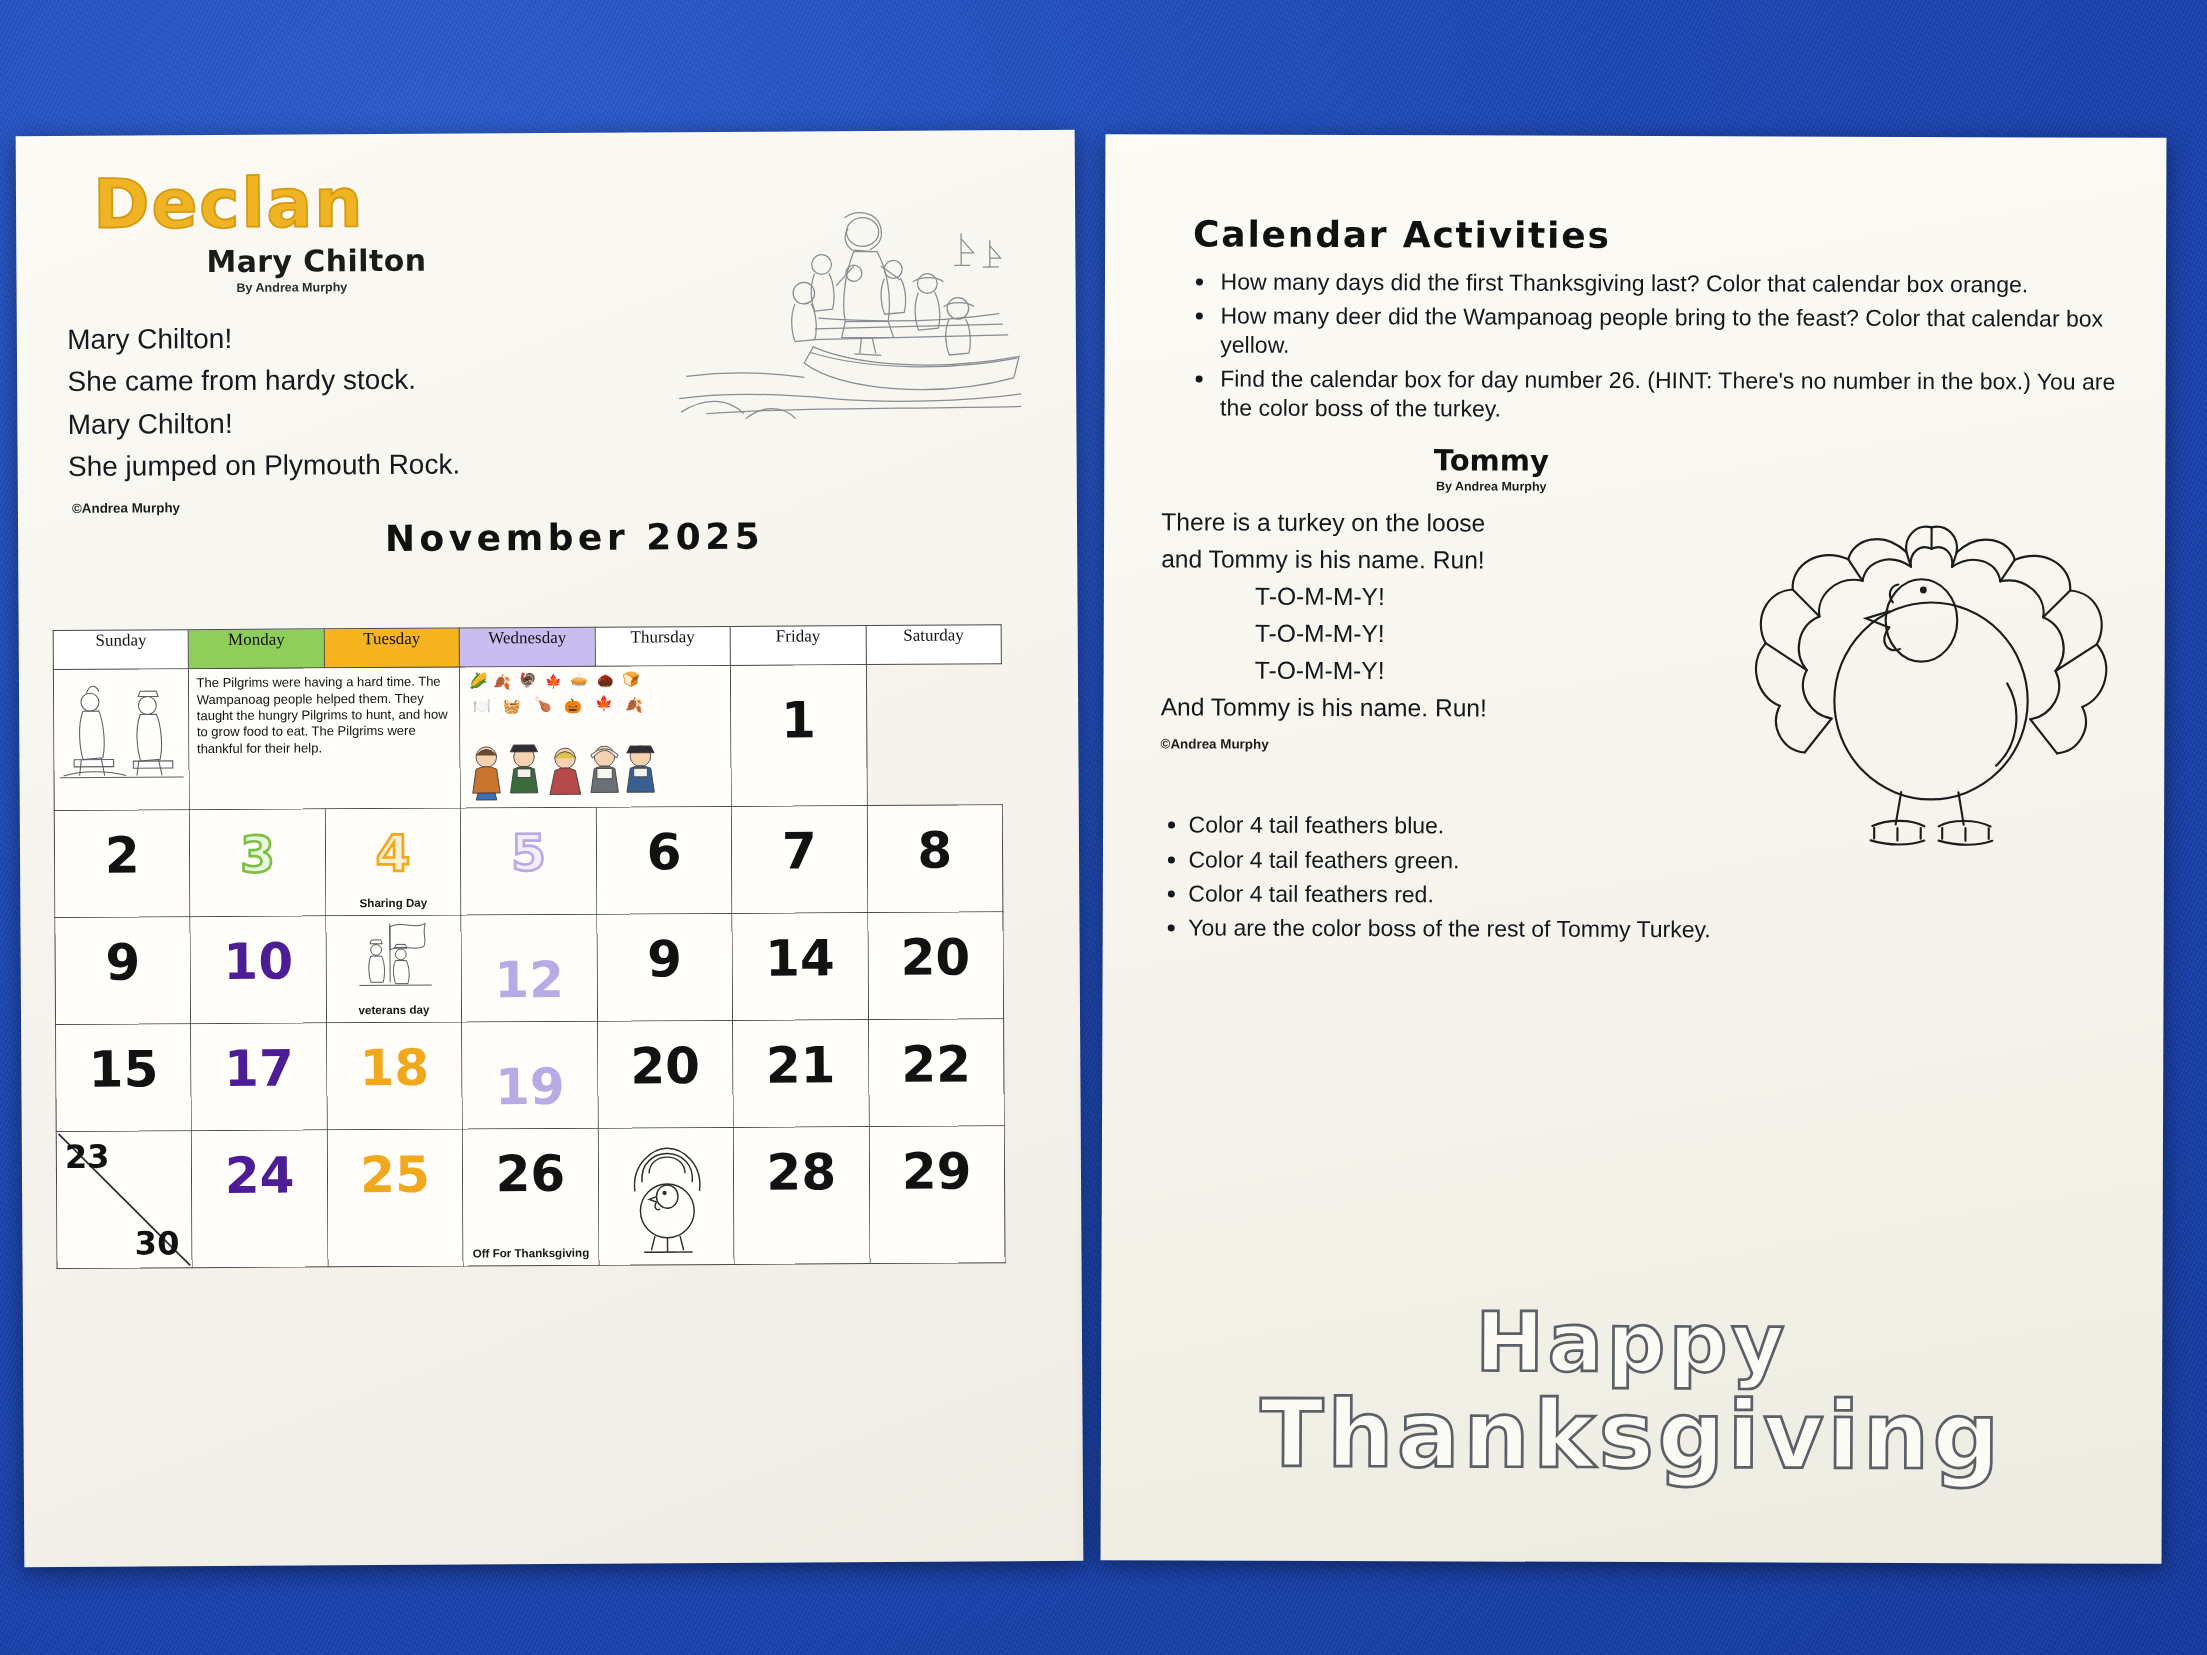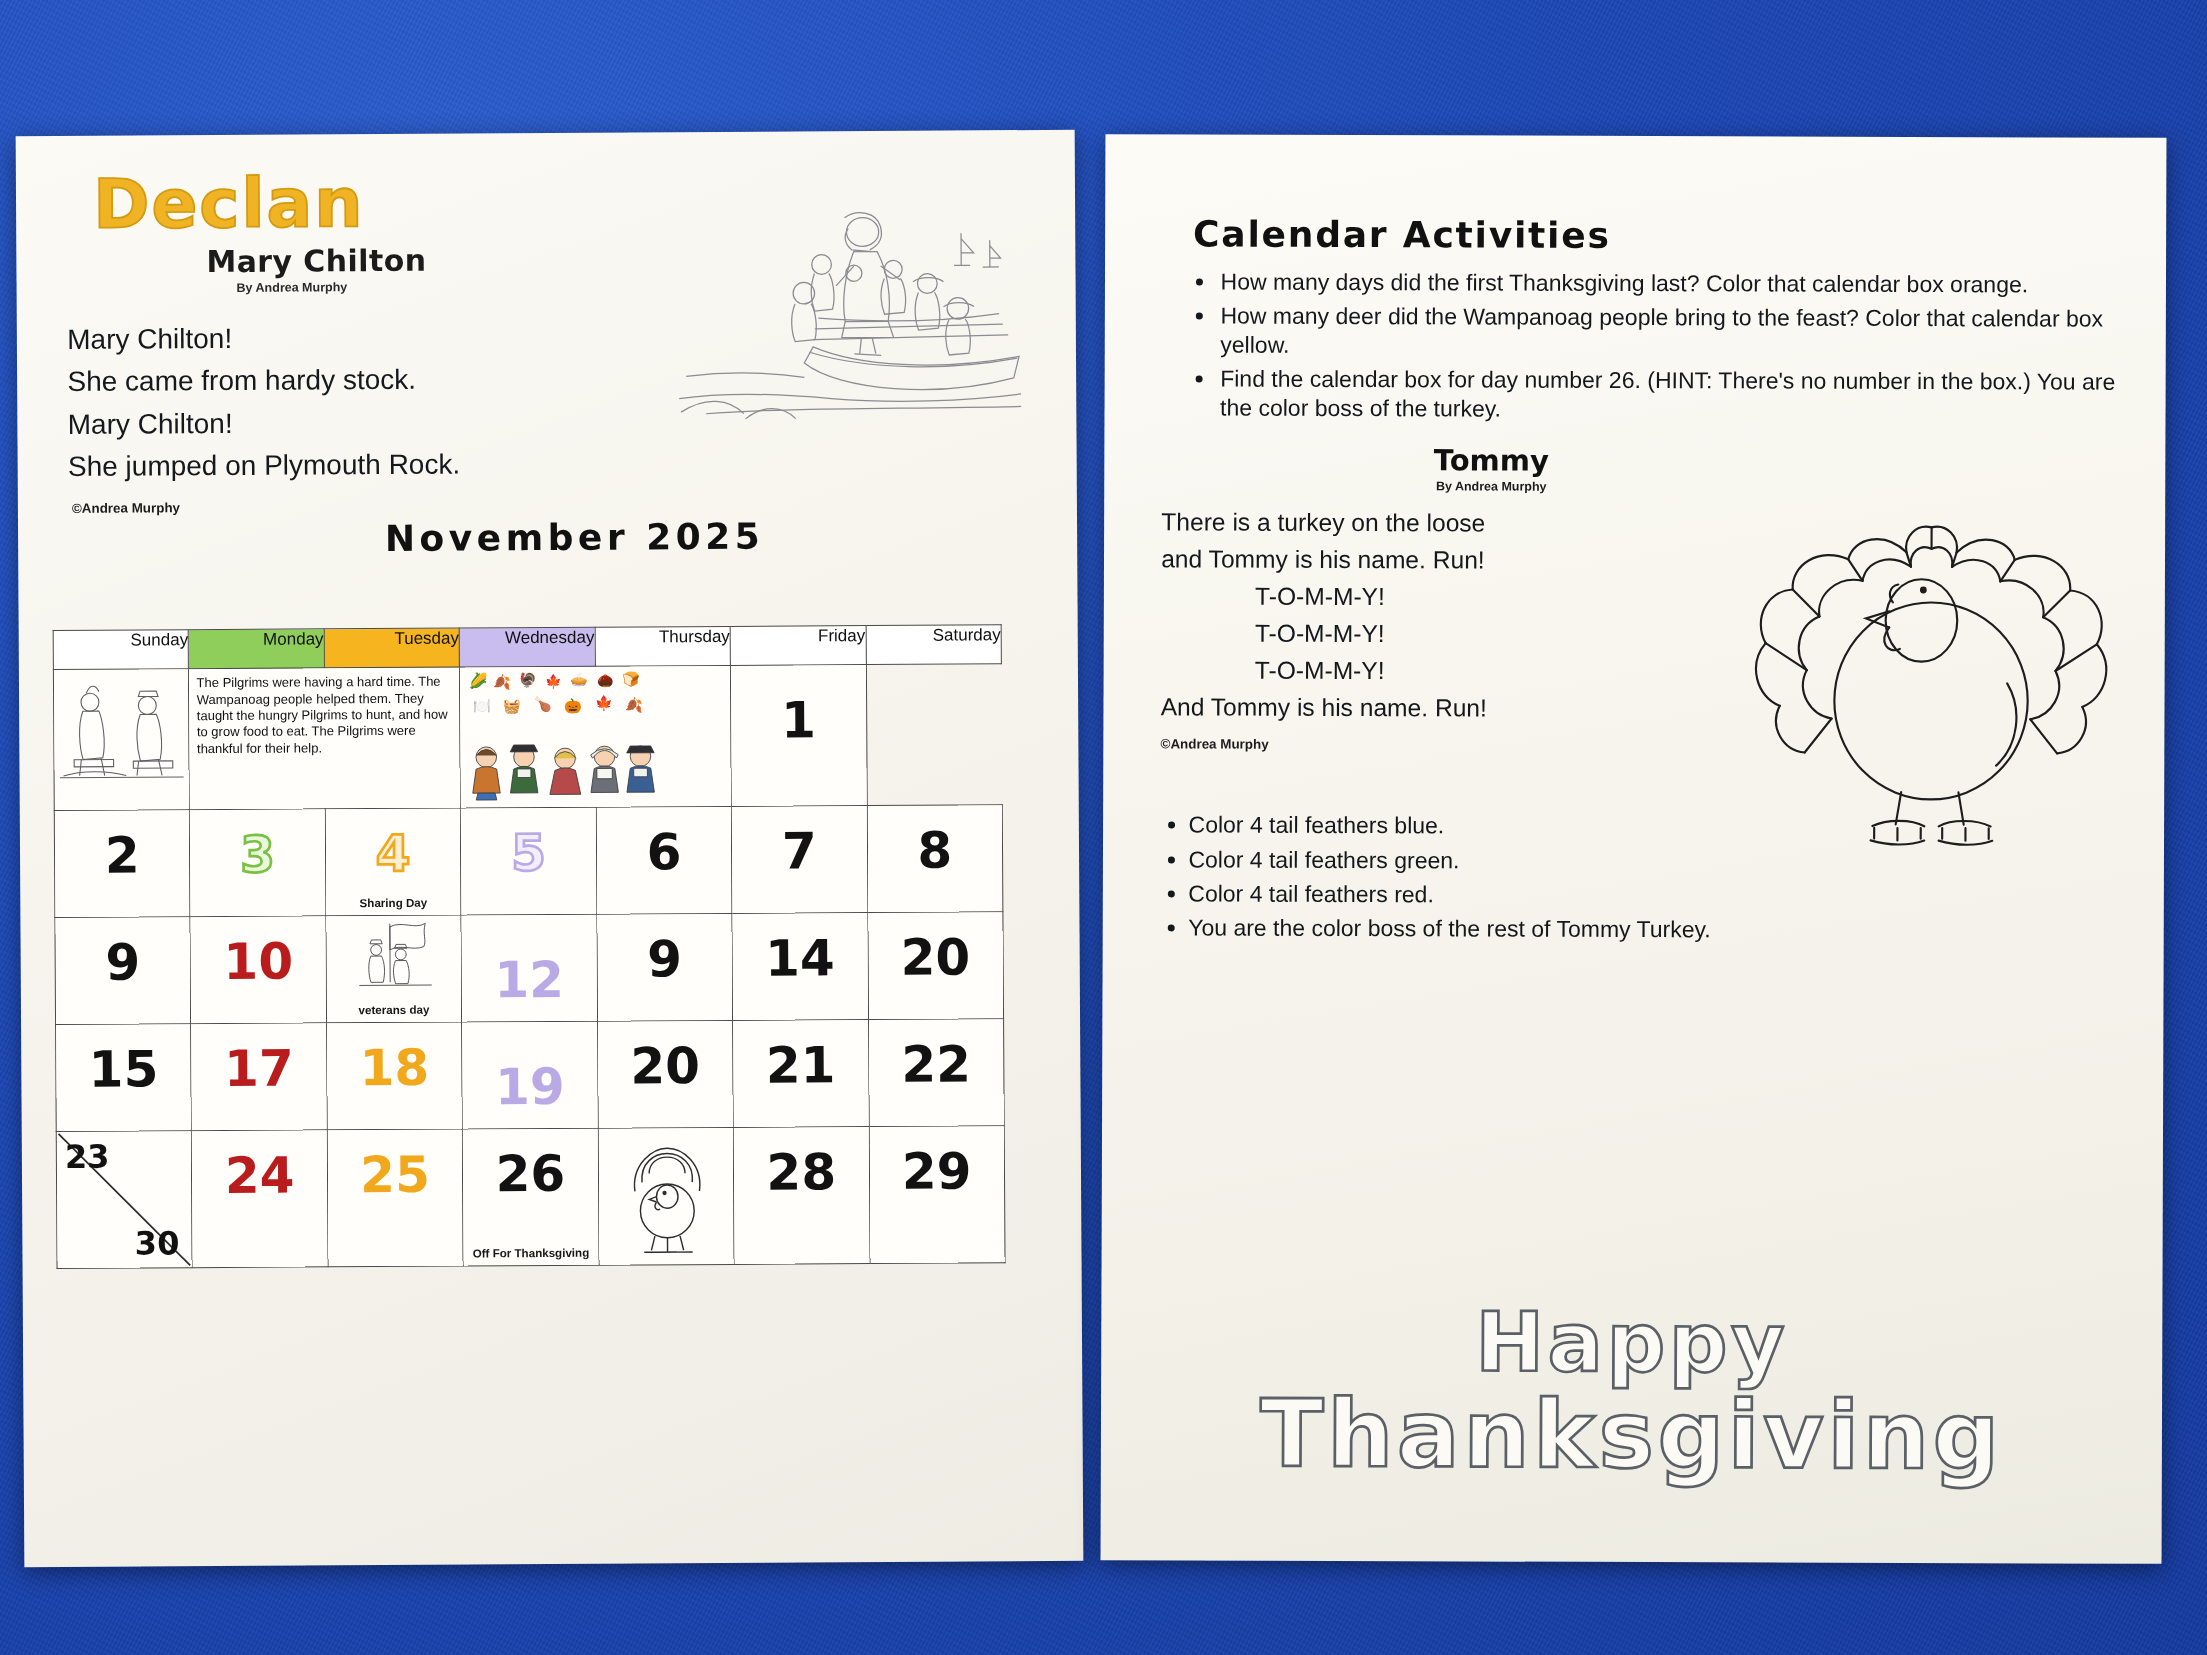--- a/index.html
+++ b/index.html
@@ -121,23 +121,23 @@
   }
   .cal th, .cal td {
     border: 1.4px solid #4a4a4a;
     vertical-align: top;
     padding: 0;
   }
   .cal th {
     height: 38px;
     font-size: 17px;
     font-weight: normal;
-    font-family: Liberation Sans, sans-serif;
+    font-family: Liberation Serif, serif;
     color: #111;
-    text-align: right;
+    text-align: center;
     background: #fff;
   }
   .cal th.hl-green  { background: #8fce5a; }
   .cal th.hl-orange { background: #f6b41f; }
   .cal th.hl-purple { background: #c9bdf0; }
   .cal td {
     height: 106px;
     position: relative;
     background: #fffefb;
   }
@@ -146,21 +146,21 @@
     font-family: "DejaVu Sans", sans-serif;
     font-weight: bold;
     font-size: 50px;
     line-height: 1;
     text-align: center;
     display: block;
     margin-top: 19.7px;
     color: #111;
   }
   .c-black  { color: #121212; }
-  .c-green  { color: #b91c1c; }
+  .c-green  { color: #4c1d95; }
   .c-orange { color: #f2a81d; text-align: center; }
   .c-purple { color: #b9aae6; margin-top: 40px; }
   .c-outline-green  { color: #eaf7dc; -webkit-text-stroke: 2.7px #7ac143; }
   .c-outline-orange { color: #fdf0d2; -webkit-text-stroke: 2.7px #f2a81d; }
   .c-outline-purple { color: #f2eefc; -webkit-text-stroke: 2.7px #b9aae6; }
   .note {
     font-size: 11.6px;
     font-weight: bold;
     text-align: center;
     color: #161616;

